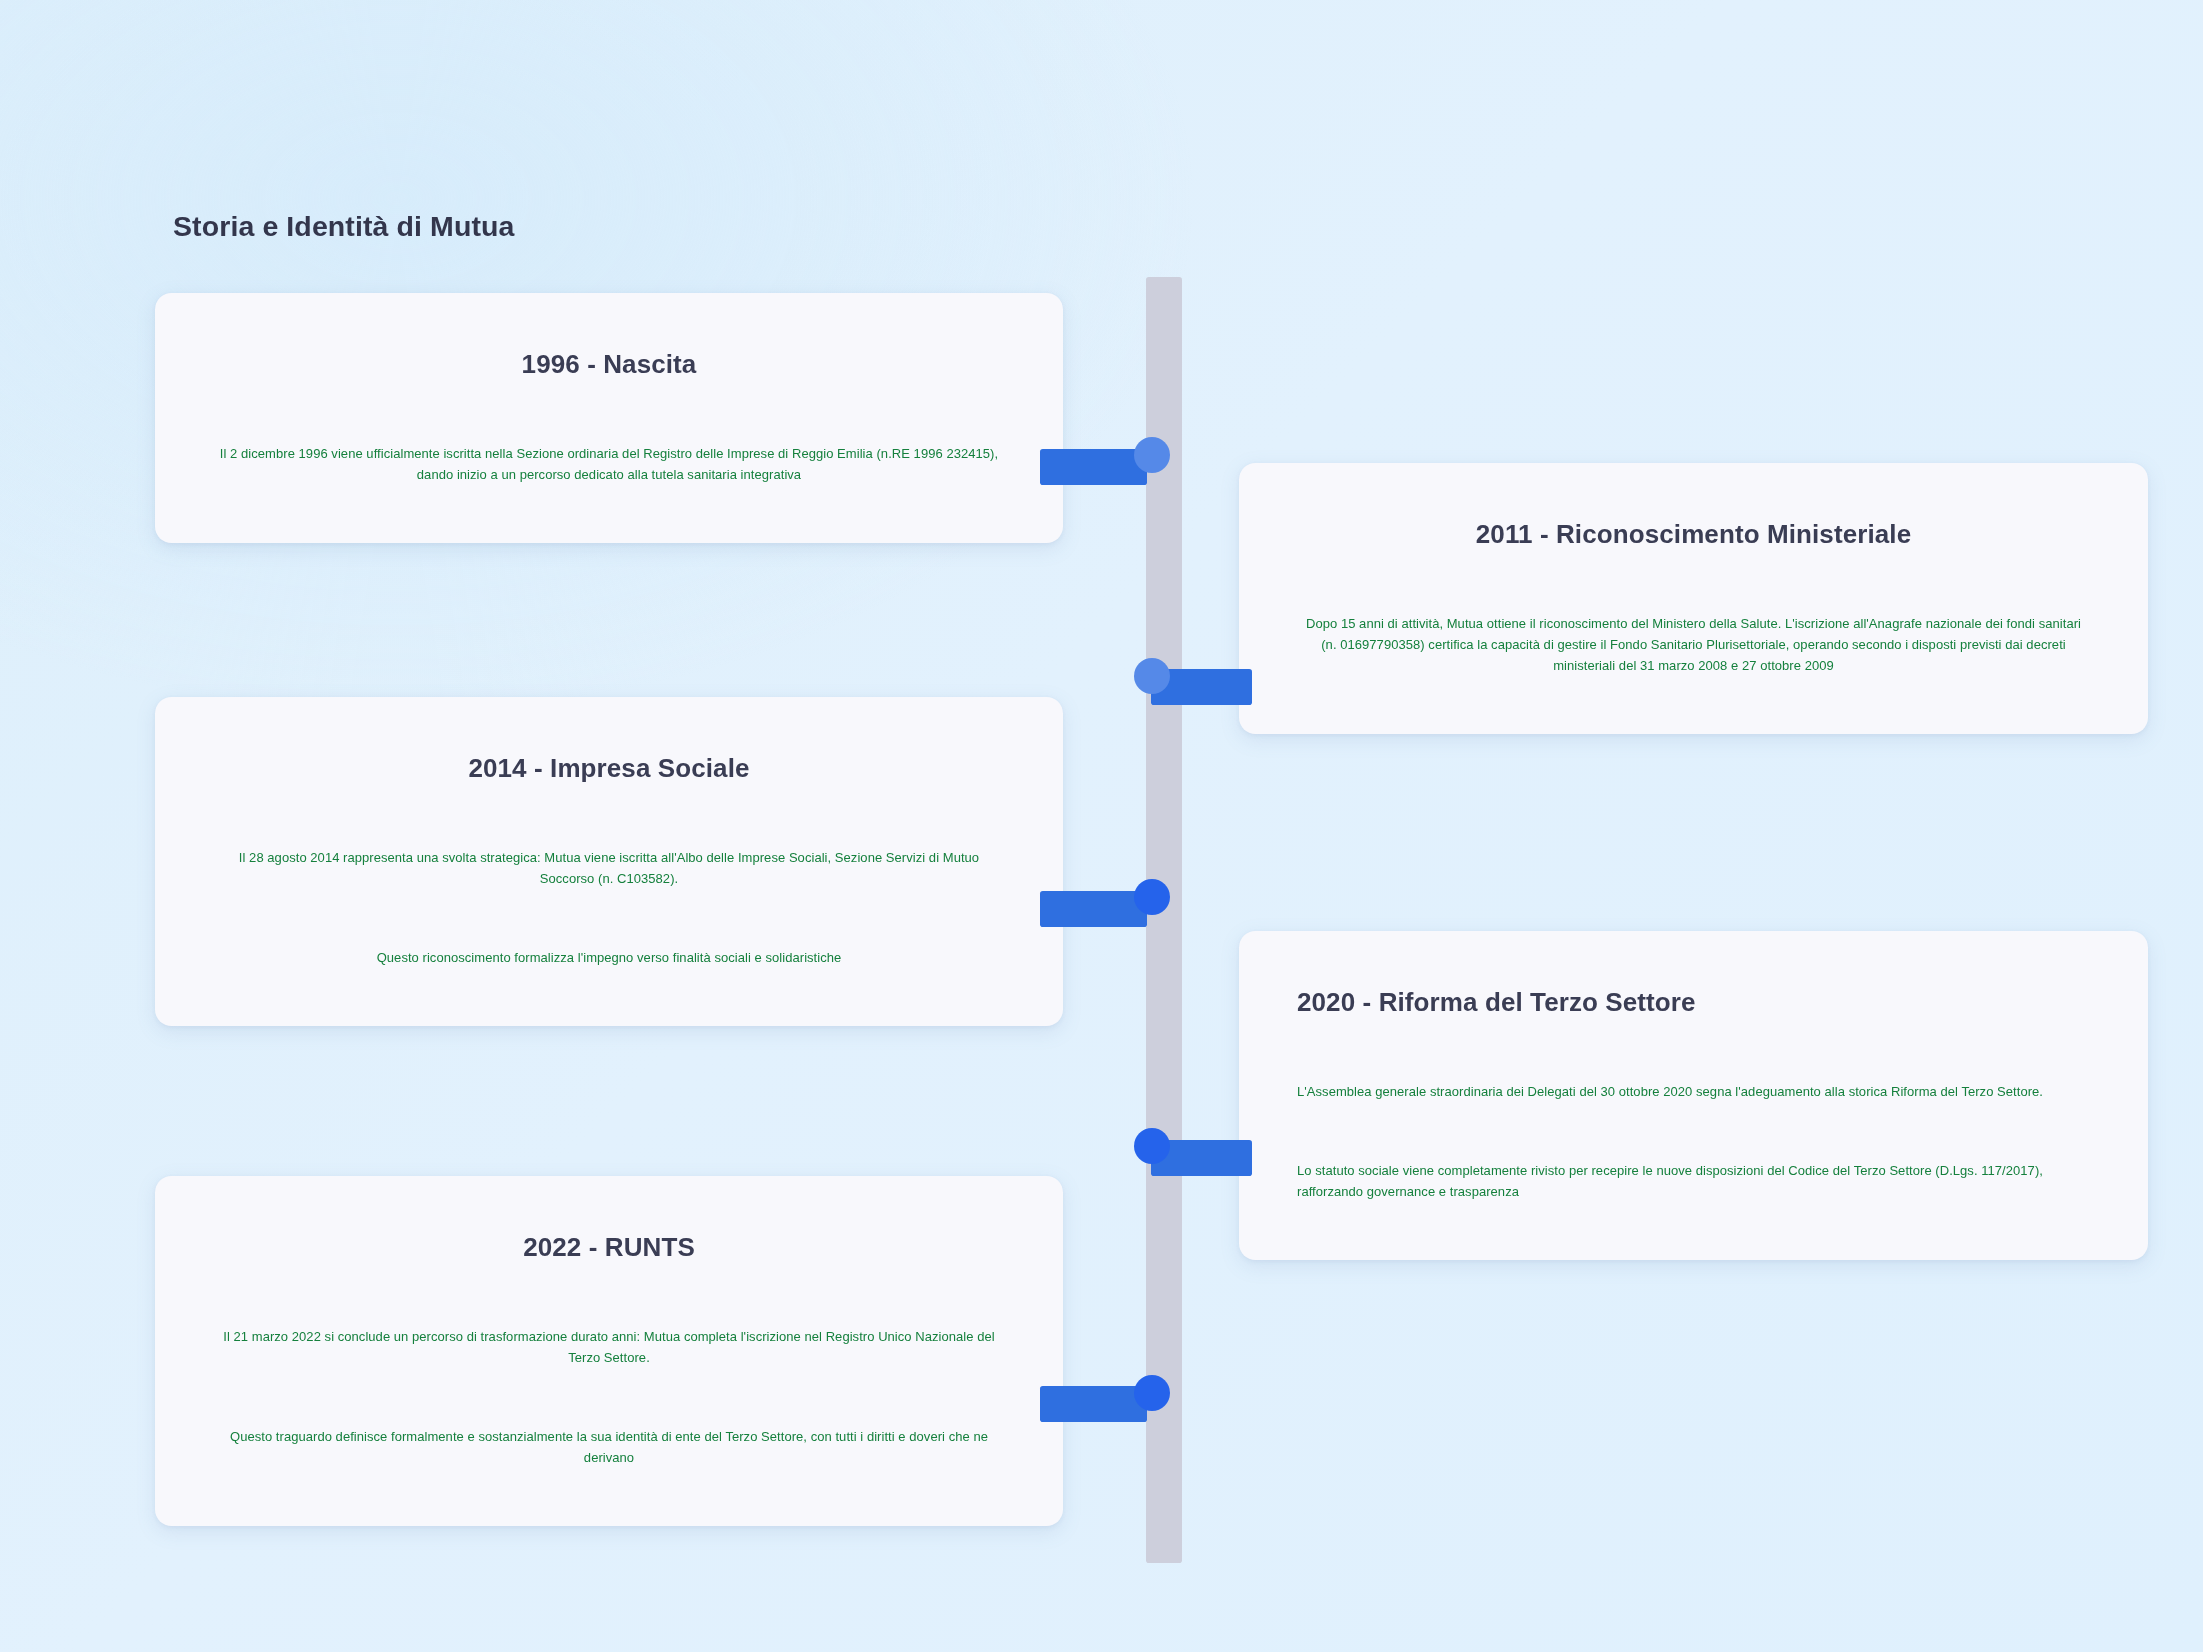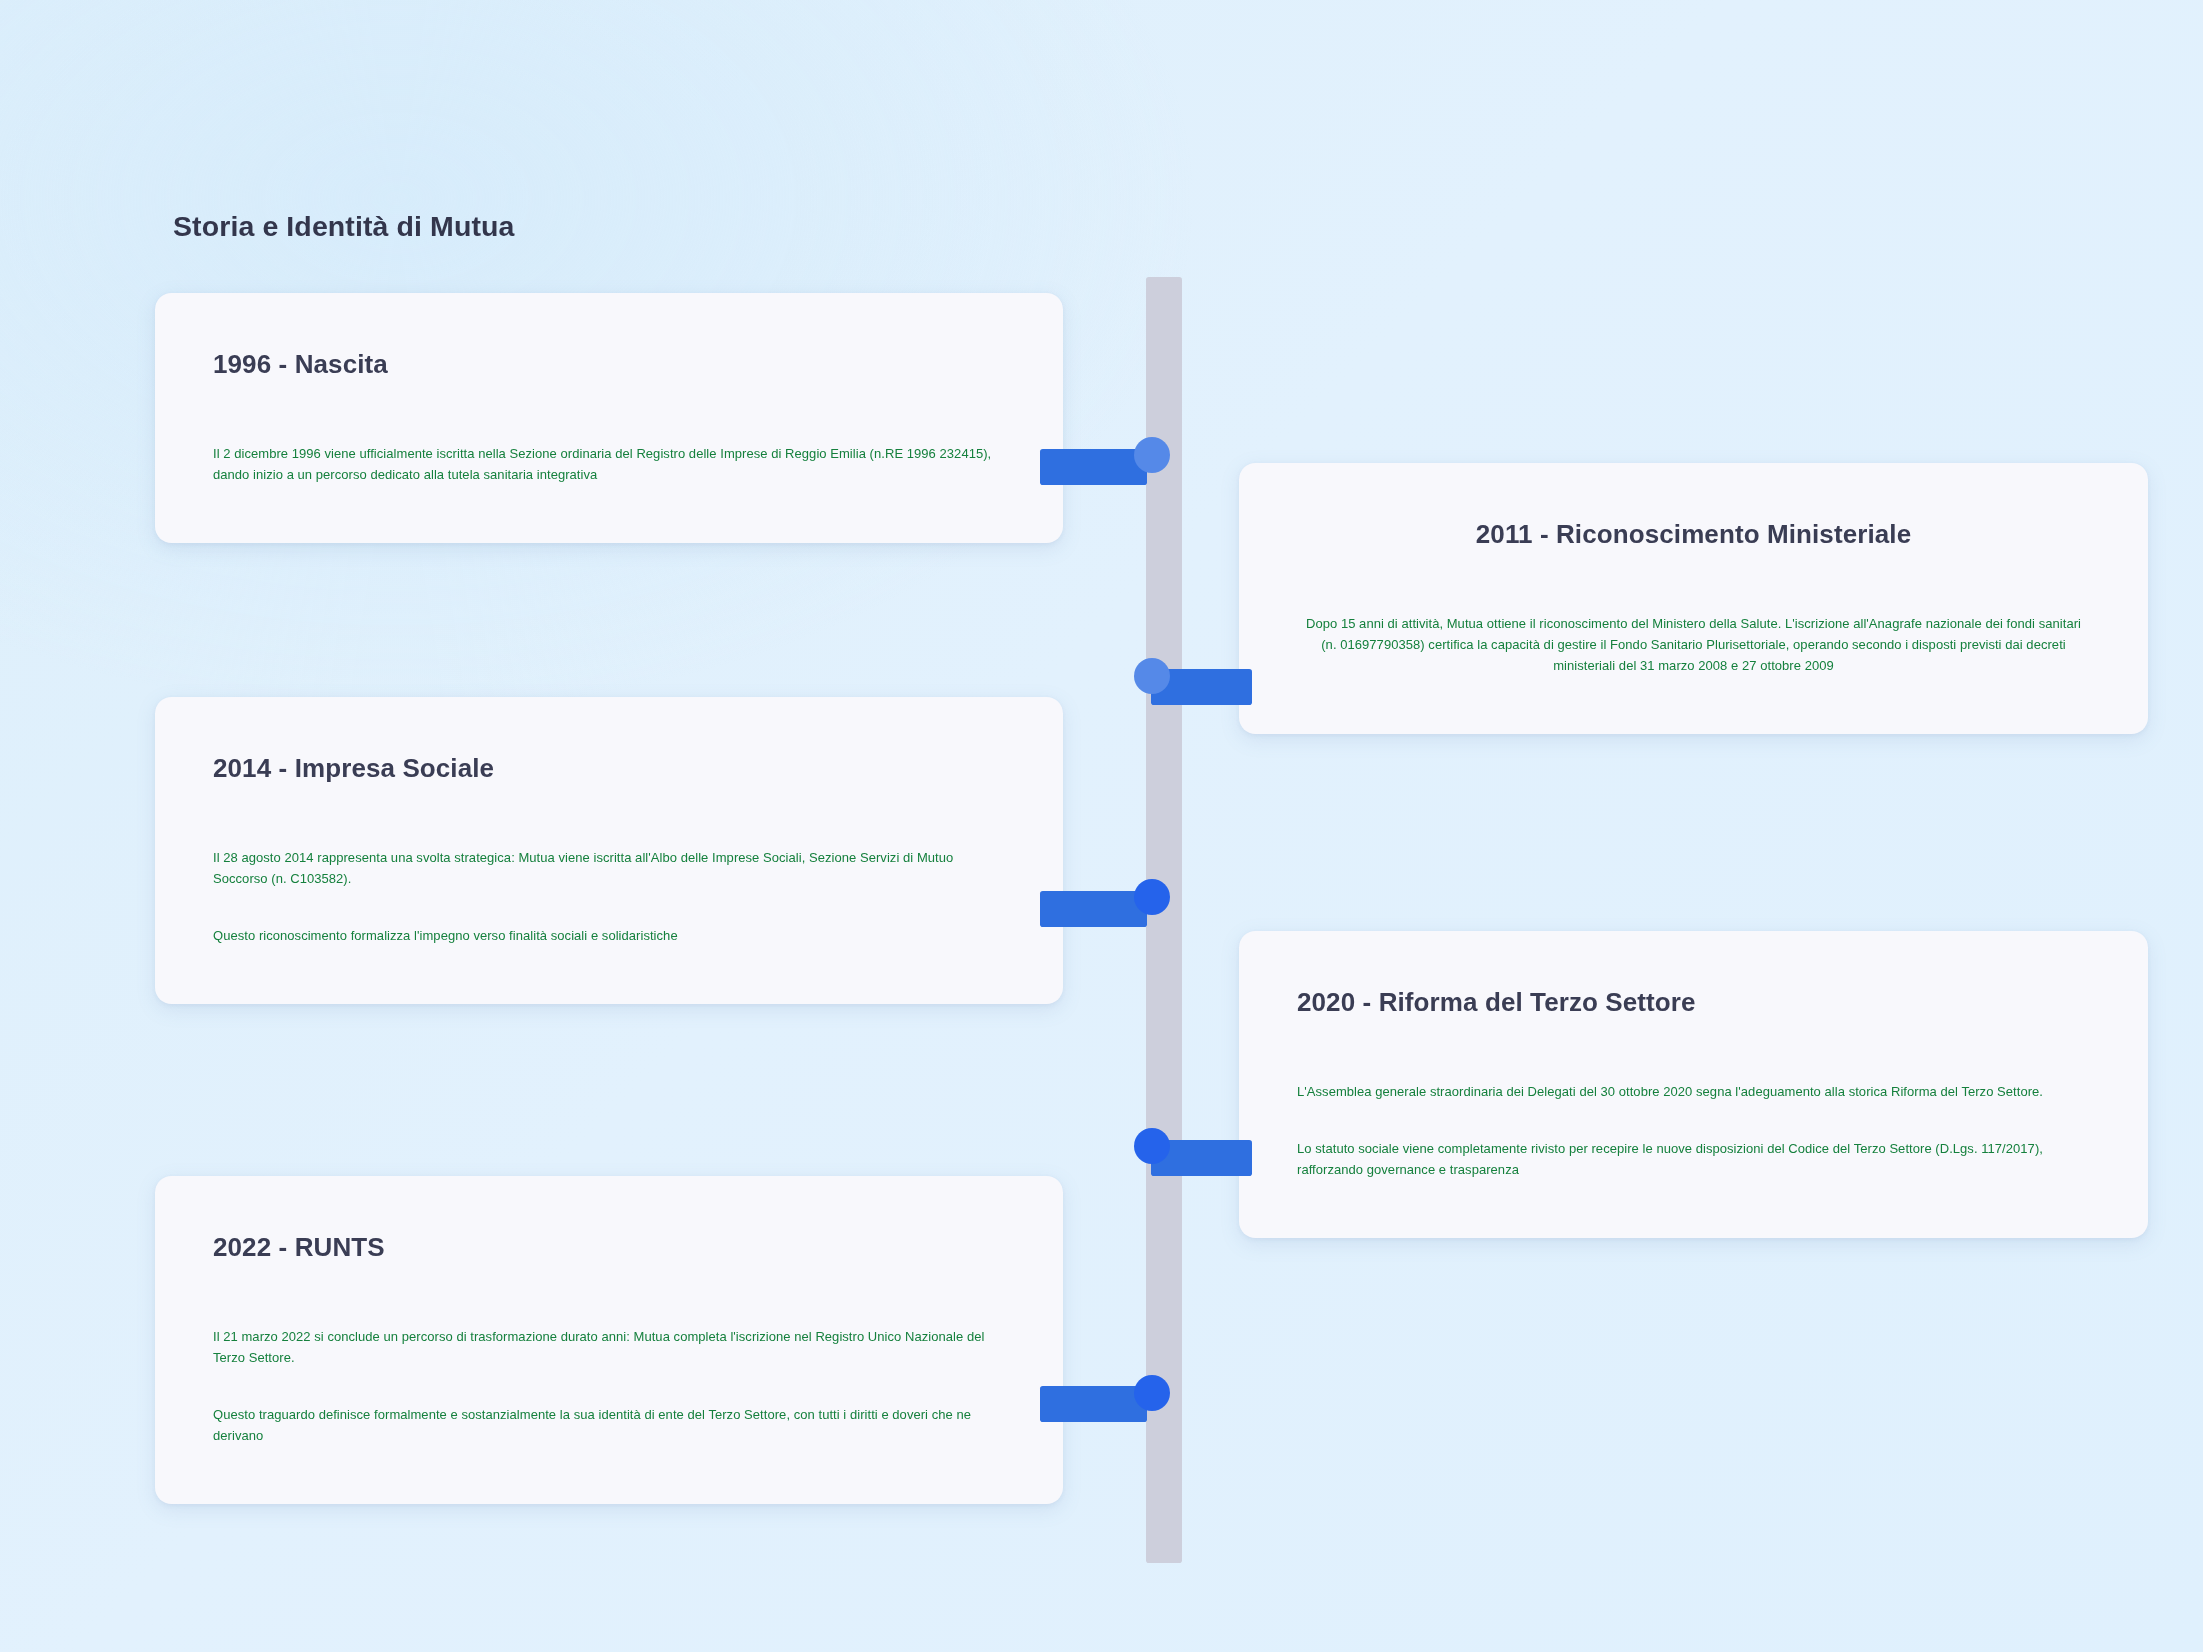--- a/index.html
+++ b/index.html
@@ -45,39 +45,39 @@
   .tl-row { position:absolute; left:0; width:2204px; }
 
   
   .tl-card {
     position:absolute;
     background:#f8f8fc;
     border-radius:16.5px;
     box-shadow:0 5.5px 20px rgba(90,120,170,.13), 0 1.8px 4.6px rgba(90,120,170,.07);
     padding:37px 40px 40px 40px;
   }
-  .tl-card.left  { left:119px;  width:908px;  text-align:left; }
+  .tl-card.left  { left:119px;  width:908px;  text-align:center; }
   .tl-card.right { left:1203px; width:909px;  text-align:left;  }
 
   .tl-card h3 {
     font-size:26px;
     font-weight:bold;
     color:#3a3d54;
     line-height:1.25;
     margin-bottom:26px;
     letter-spacing:0.1px;
   }
   .tl-card p {
     font-size:13px;
     font-weight:normal;
     line-height:1.62;
     color:#15803d;
     letter-spacing:0.05px;
   }
-  .tl-card p + p { }
+  .tl-card p + p { margin-top:22px; }
 
   
   .tl-dot {
     position:absolute;
     width:27.5px; height:27.5px;
     border-radius:50%;
     left:1098px;
     z-index:4;
   }
   .tl-dot.shade-a { background:#5589e8; }

